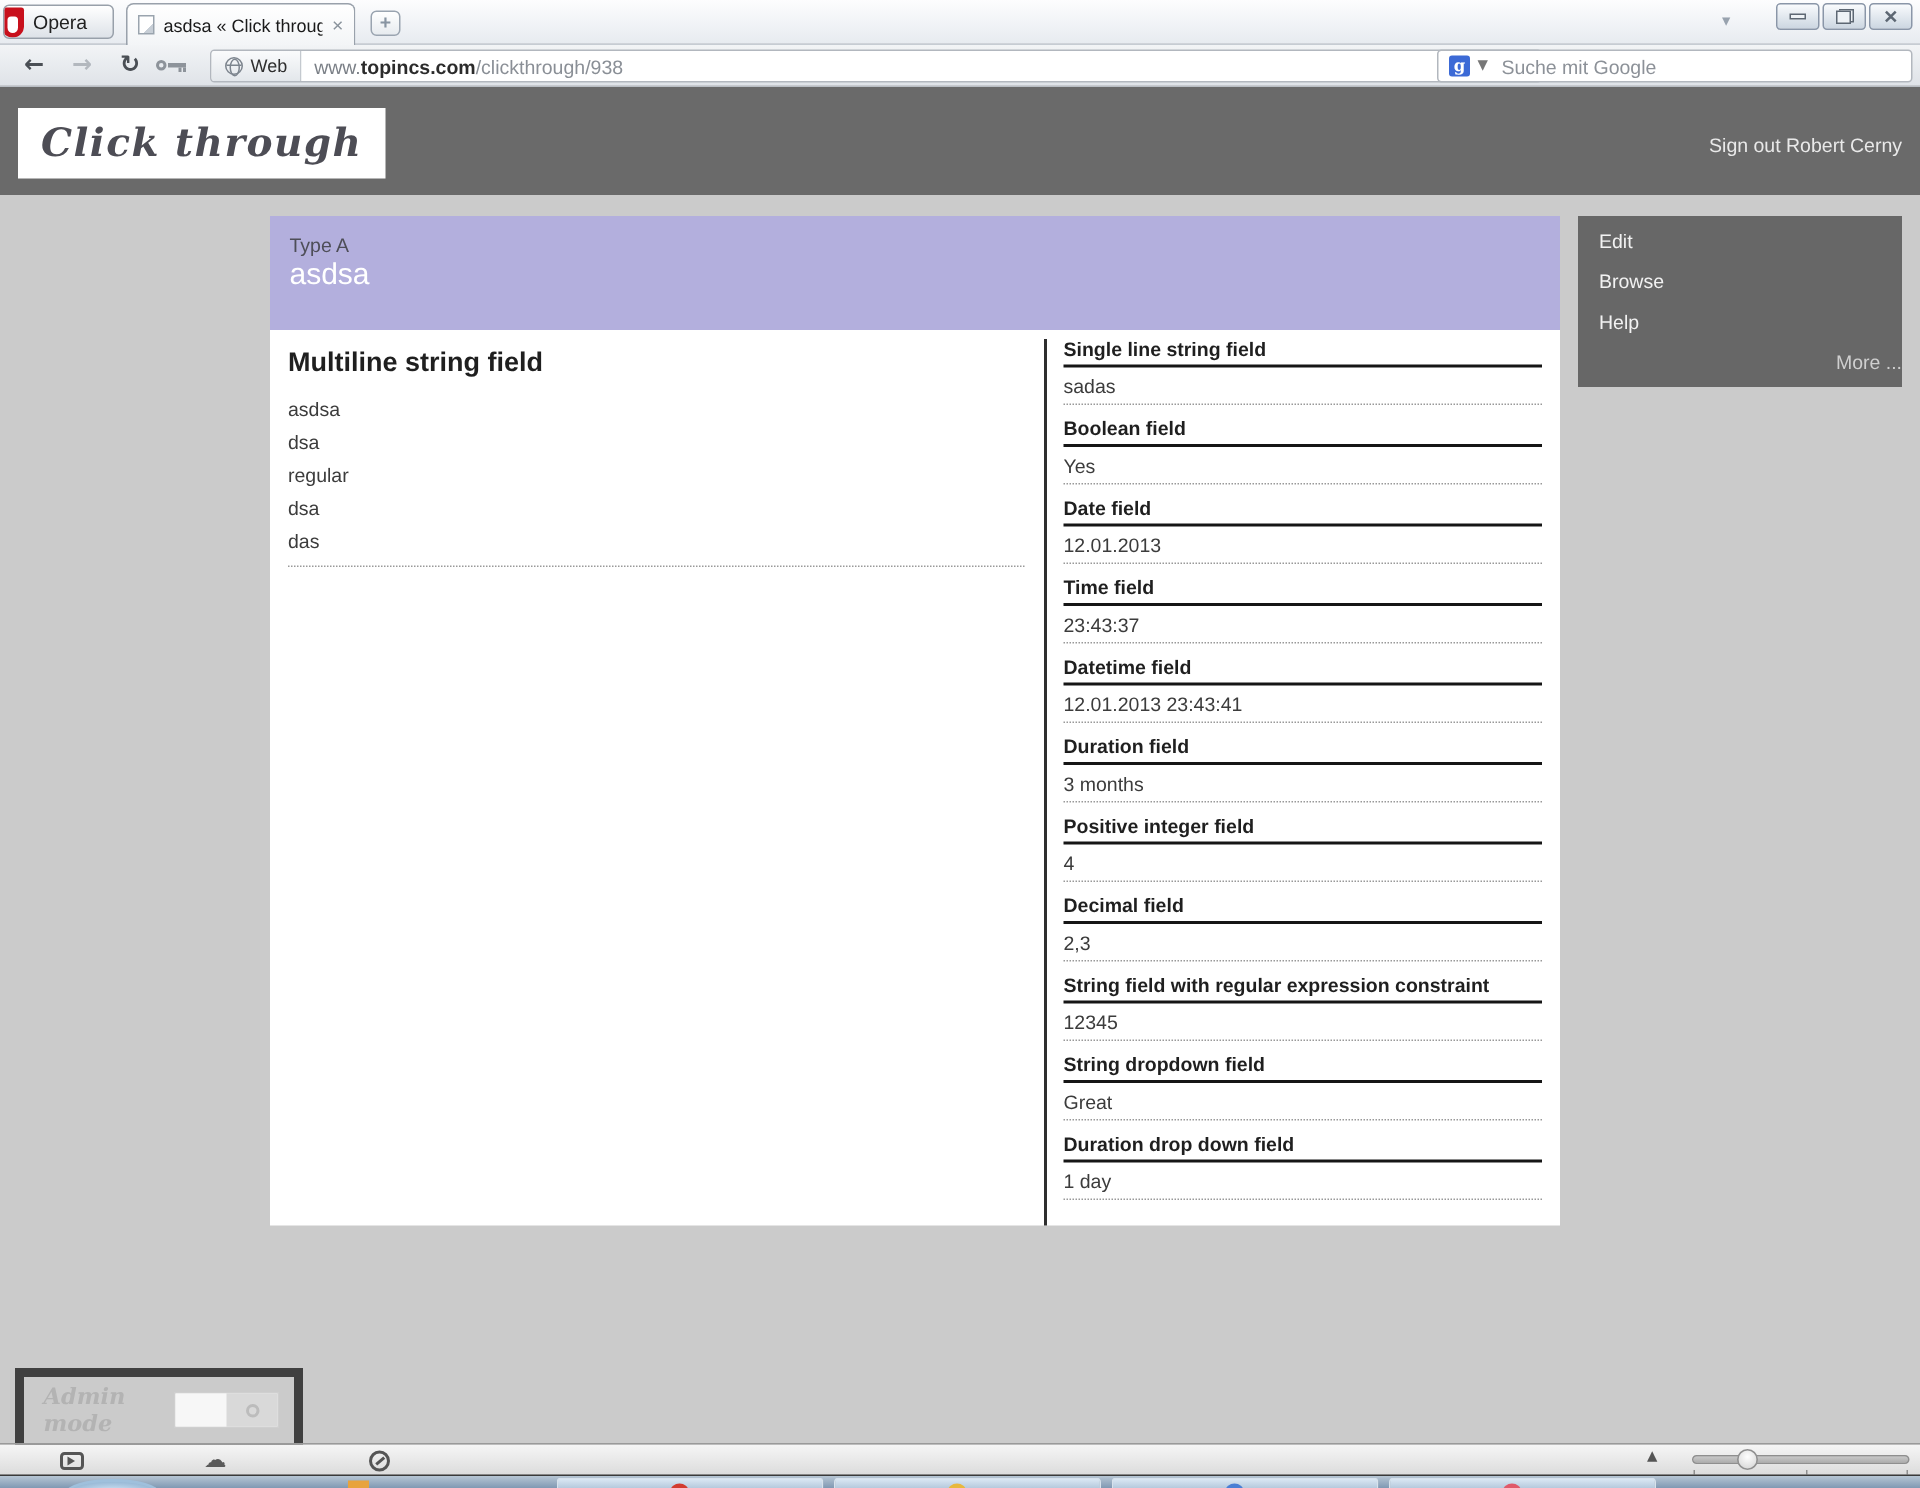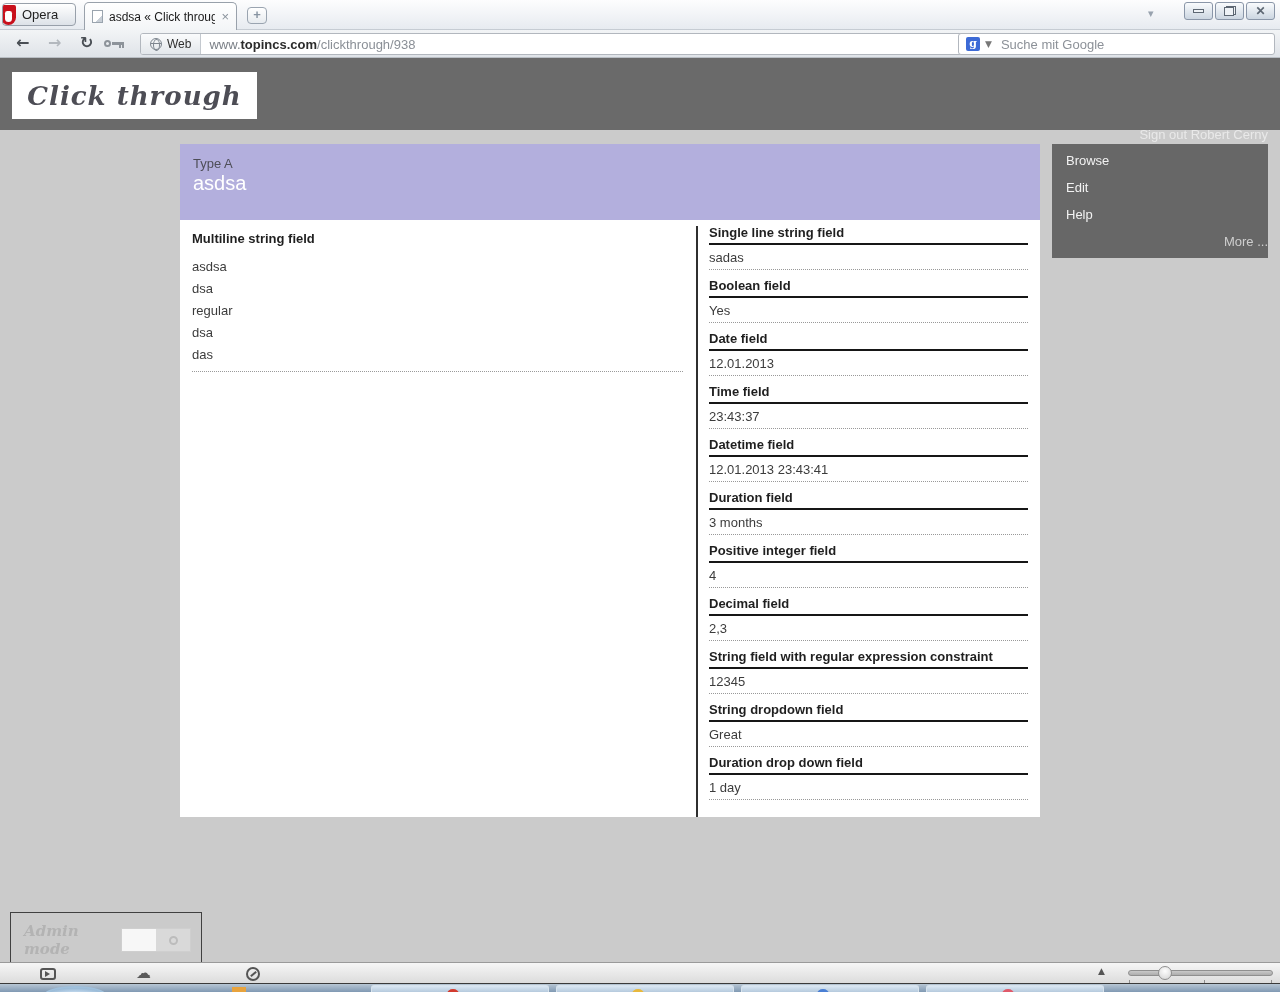--- a/index.html
+++ b/index.html
@@ -79,49 +79,49 @@
             font-family:"DejaVu Serif",serif; }
   .search-dd { font-size:9px; color:#777; font-family:"DejaVu Sans",sans-serif; }
   .search-ph { font-size:13px; color:#8c9198; margin-left:4px; }
 
   
   .site-header { position:absolute; left:0; top:58px; right:0; height:72px; }
   .logo-box { position:absolute; left:12px; top:14px; width:245px; height:47px; background:#fff;
               display:flex; align-items:center; justify-content:center; }
   .logo-text { font-family:"DejaVu Serif",serif; font-weight:bold; font-style:italic;
                font-size:26px; color:#4d4d55; letter-spacing:1px; }
-  .sign-out { position:absolute; right:12px; top:31px; font-size:13px; color:#e9e9e9;margin-top:38px; }
+  .sign-out { position:absolute; right:12px; top:31px; font-size:13px; color:#e9e9e9; }
 
   
   .content { position:absolute; left:180px; top:144px; width:860px; height:673px; background:#fff; }
   .topic-header { height:76px; padding:12px 13px; }
   .topic-type  { font-size:13px; color:#4e4e58; }
   .topic-title { font-size:20px; color:#ffffff; margin-top:1px; }
   .topic-byline{ font-size:11px; color:#3a3a42; margin-top:8px; }
   .content-body { position:relative; height:597px; }
   .col-left { position:absolute; left:12px; top:11px; width:491px; }
-  .ml-label { font-weight:bold; font-size:13px; color:#1f1f1f; margin-bottom:10px; }
+  .ml-label { font-weight:bold; font-size:18px; color:#1f1f1f; margin-bottom:10px; }
   .ml-line  { font-size:13px; color:#3c3c3c; line-height:22px; }
   .ml-dotted{ border-bottom:1px dotted #9a9a9a; margin-top:5px; }
   .v-divider { position:absolute; left:516px; top:6px; bottom:0; width:2px; background:#2f2f2f; }
   .col-right { position:absolute; left:529px; top:6px; width:319px; }
   .field { margin-bottom:9px; }
   .field-label { font-weight:bold; font-size:13px; color:#1f1f1f; line-height:14px;
                  padding-bottom:3px; border-bottom:2px solid #161616; }
   .field-value { font-size:13px; color:#3c3c3c; line-height:14px; padding:6px 0 4px;
                  border-bottom:1px dotted #999; }
 
   
   .action-menu { position:absolute; left:1052px; top:144px; width:216px; padding:3px 0; }
   .menu-item { height:27px; line-height:27px; padding-left:14px; font-size:13px; color:#f2f2f2; }
   .menu-item.dim { color:#cfcfcf;text-align:right; }
 
   
   .admin-box { position:absolute; left:10px; top:912px; width:192px; height:56px;
-               border:1px solid #404040; display:flex; align-items:center;
+               border:6px solid #404040; display:flex; align-items:center;
                justify-content:center; padding:0 10px 0 13px; }
   .admin-label { font-family:"DejaVu Serif",serif; font-style:italic; font-weight:bold;
                  font-size:15px; color:#b3b3b3; }
   .admin-toggle { width:70px; height:24px; border:1px solid #cfcfcf; display:flex; background:#f7f7f7; }
   .admin-toggle .off { width:34px; height:100%; background:#f7f7f7; }
   .admin-toggle .on  { width:34px; height:100%; background:#d9d9d9;
                        display:flex; align-items:center; justify-content:center; }
   .admin-toggle .ring { width:9px; height:9px; border:2px solid #bcbcbc; border-radius:50%; }
 
   
@@ -281,22 +281,22 @@
         </div>
         <div class="field">
           <div class="field-label">Duration drop down field</div>
           <div class="field-value">1 day</div>
         </div>
       </div>
     </div>
   </div>
 
   <div class="action-menu" style="background:#676767;">
+    <div class="menu-item">Edit</div>
     <div class="menu-item">Browse</div>
-    <div class="menu-item">Edit</div>
     <div class="menu-item">Help</div>
     <div class="menu-item dim">More ...</div>
   </div>
 
   <div class="admin-box">
     <span class="admin-label">Admin mode</span>
     <div class="admin-toggle">
       <div class="off"></div>
       <div class="on">
           <span class="ring"></span>

